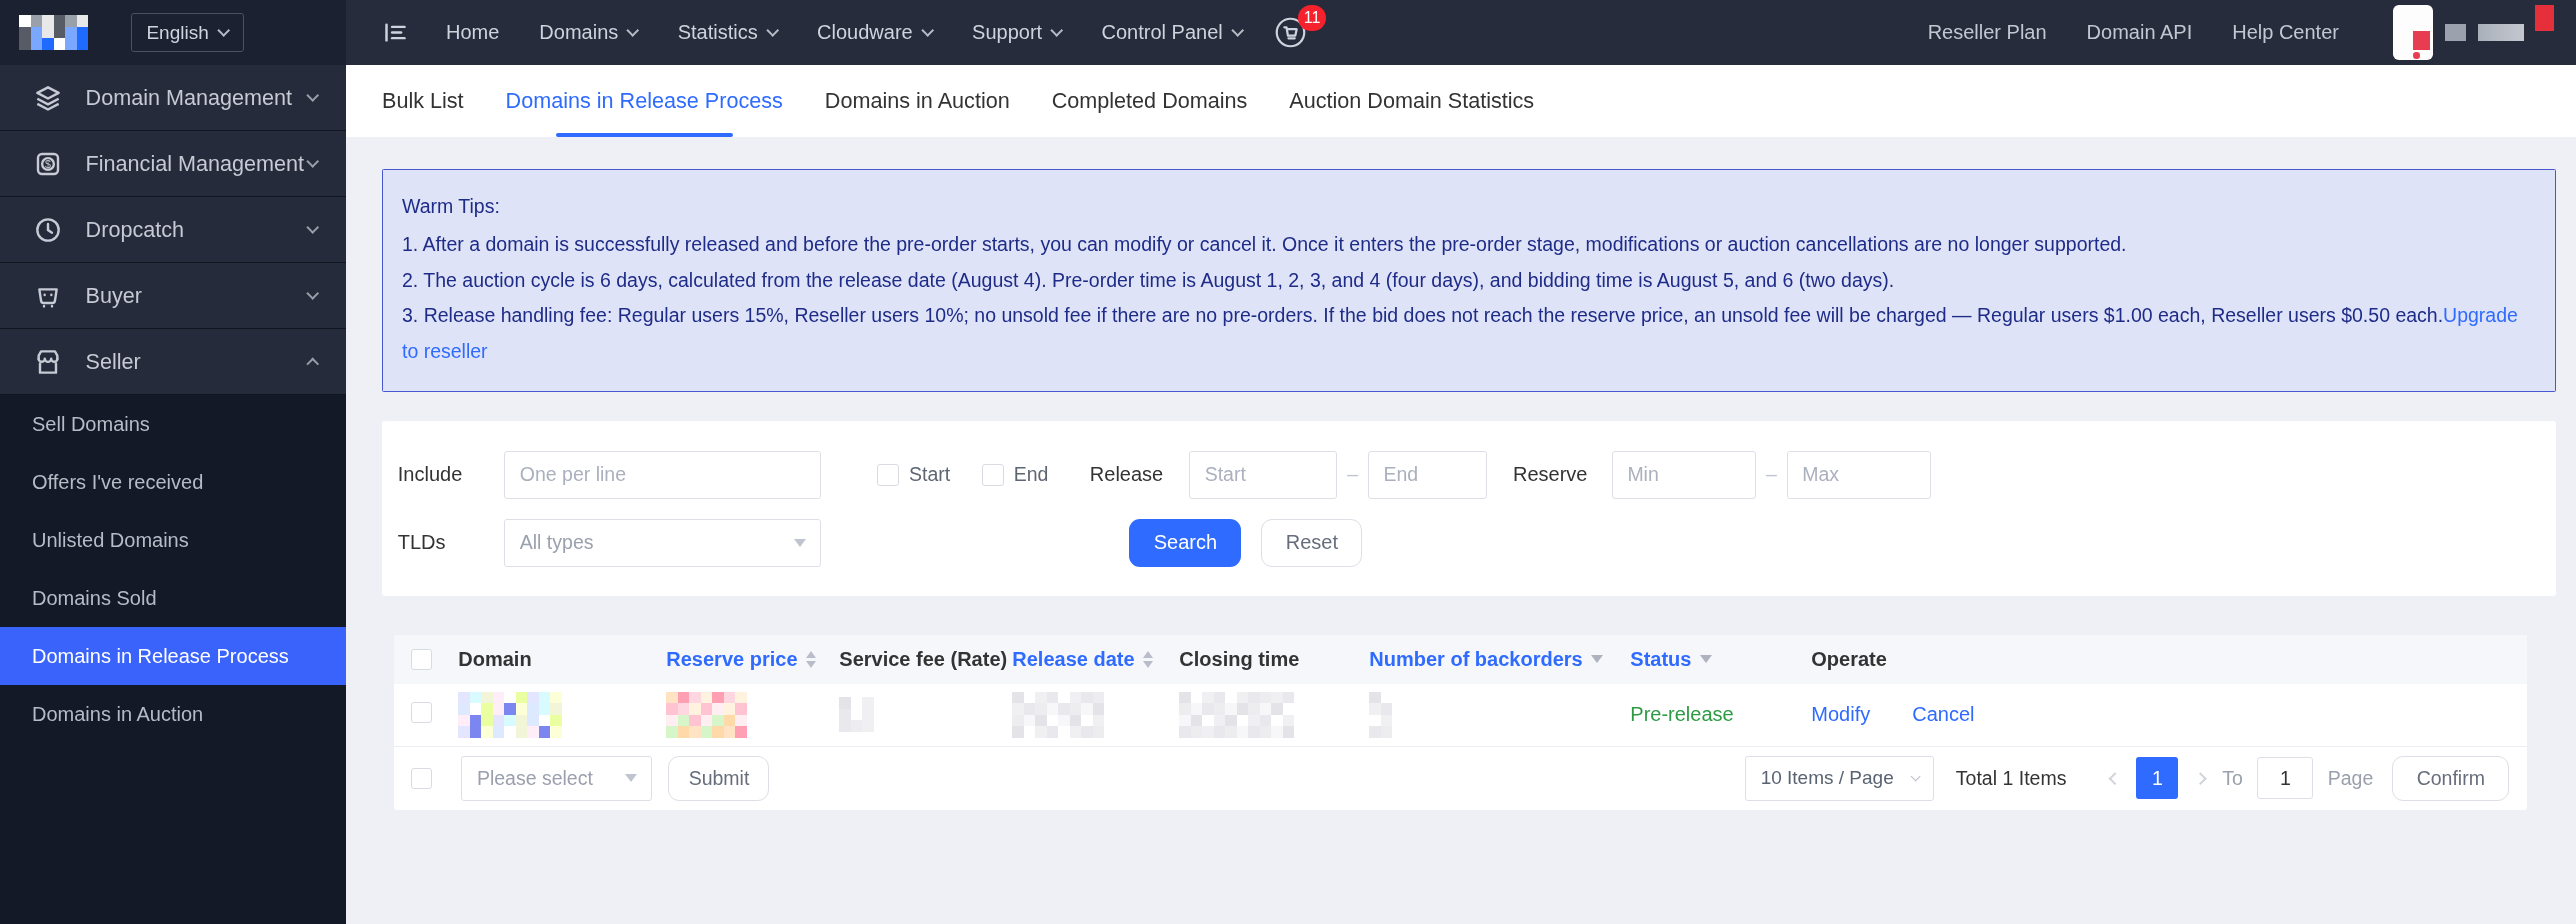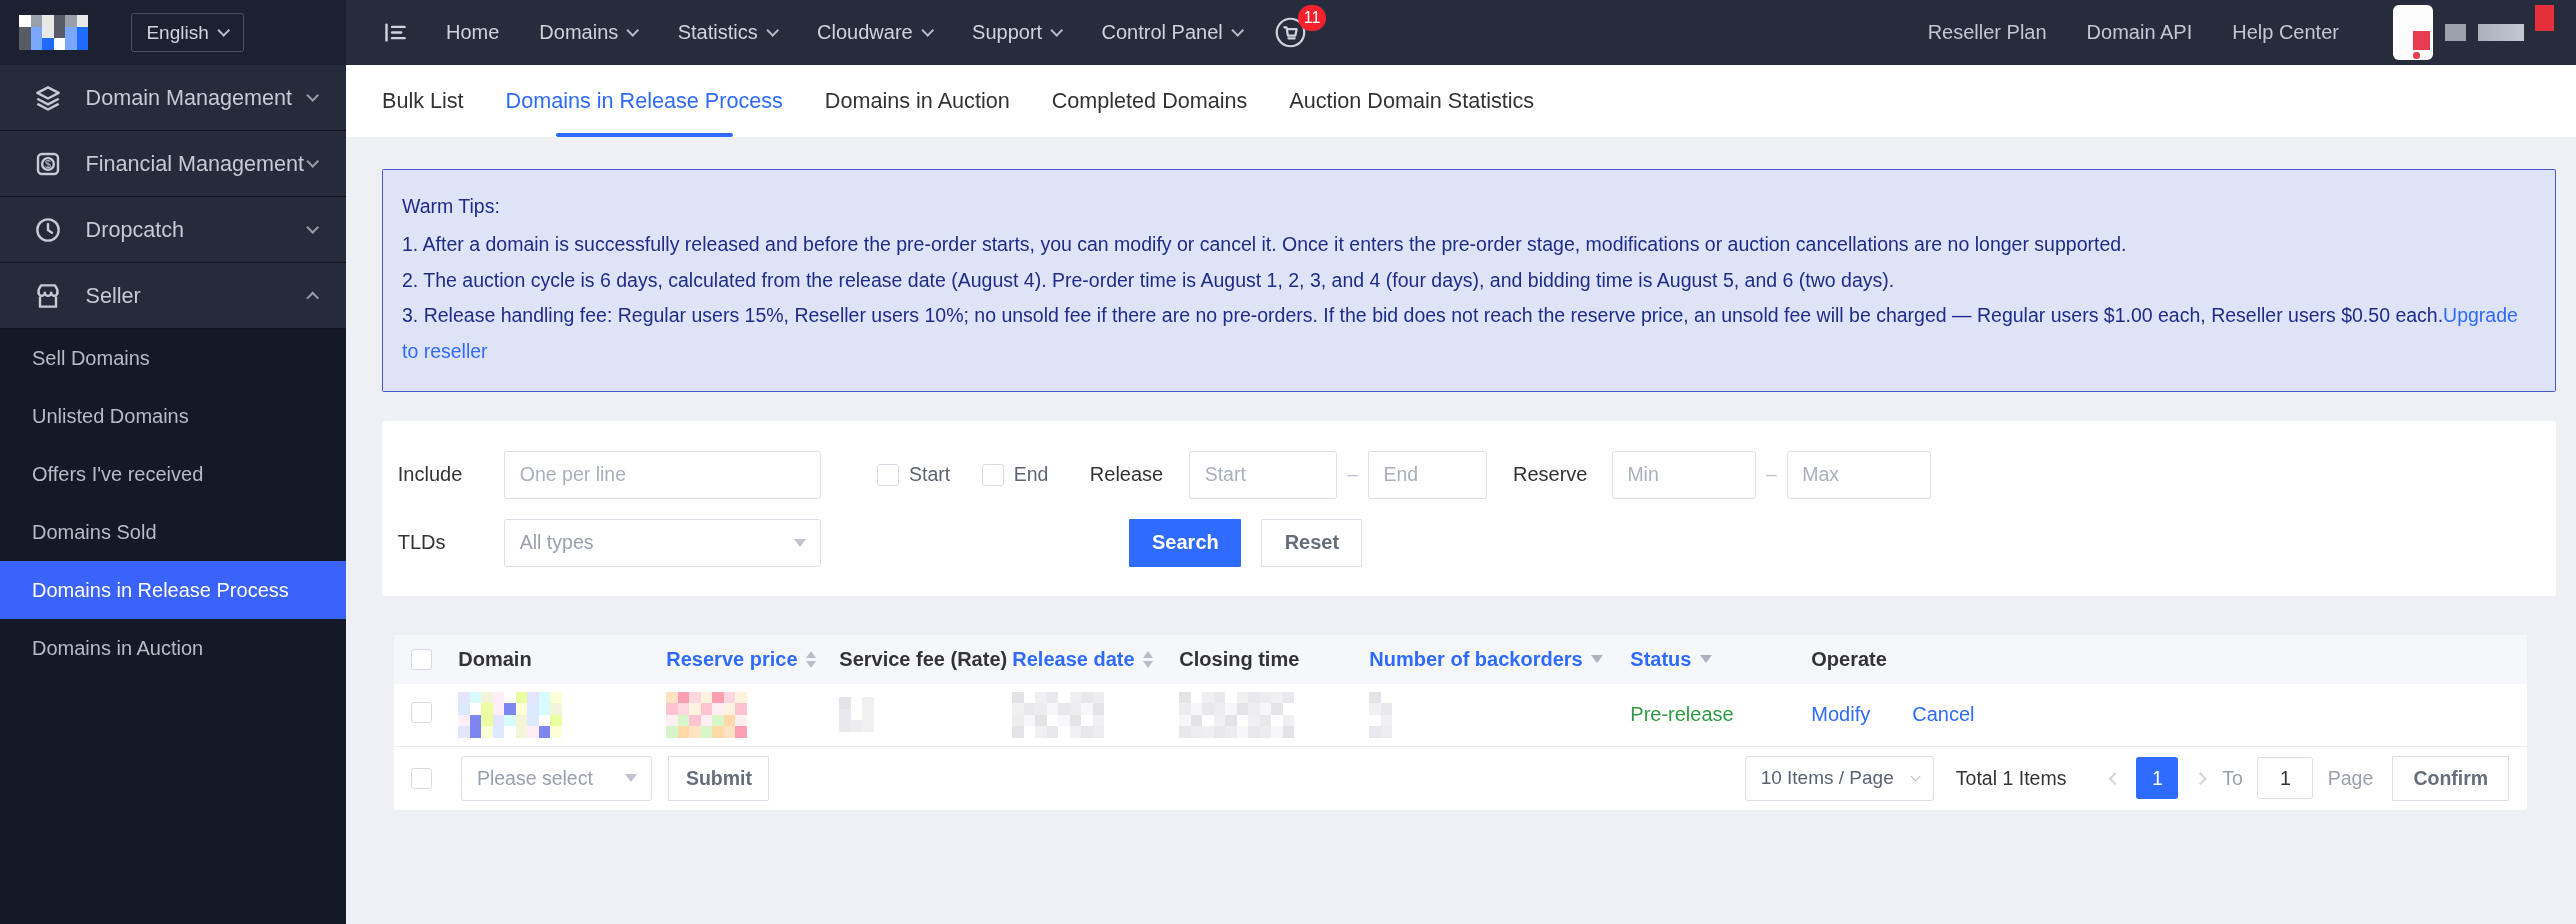--- a/index.html
+++ b/index.html
@@ -90,22 +90,22 @@
   .cb { width:21.6px; height:21.6px; border:1.4px solid #d8dbe2; border-radius:2.9px;
     background:#fff; display:inline-block; cursor:pointer; flex:0 0 21.6px; }
   .cb-label { font-size:19.5px; color:#5e6673; margin-left:10px; }
   .dash { color:#c0c4cf; font-size:19.5px; margin:0 10px; }
   .selectbox { border:0.7px solid #dcdfe6; border-radius:2.9px; height:48px;
     display:flex; align-items:center; padding:0 14.4px; font-size:19.5px;
     color:#9aa0ad; cursor:pointer; justify-content:space-between; }
   .w-tlds { width:317px; }
   .tri { width:0; height:0; border-left:6.5px solid transparent;
     border-right:6.5px solid transparent; border-top:8px solid #c0c4cf; margin-left:8.6px; }
-  .btn { border-radius:1px; font-size:20px; display:flex; align-items:center;
-    justify-content:center; cursor:pointer;font-weight:bold; }
+  .btn { border-radius:11px; font-size:20px; display:flex; align-items:center;
+    justify-content:center; cursor:pointer; }
   .btn-primary { background:#2f6bfe; color:#fff; width:112px; height:48px; border:none; }
   .btn-plain { background:#fff; color:#666e7c; border:0.7px solid #dcdfe6; height:48px; }
 
   
   .table-card { background:#fff; border-radius:2.9px; margin:39px 29px 0 12.3px;
     width:2133px; }
   .tgrid { display:grid;
     grid-template-columns:64px 208px 173px 173px 167px 190px 261px 181px 1fr;
     align-items:center; }
   .thead { background:#f6f7fb; height:49px; font-size:20px; color:#333; font-weight:700; }
@@ -261,37 +261,46 @@
   <div class="side-item">
     <svg width="32" height="32" viewBox="0 0 24 24" fill="none" stroke="#c7cad4" stroke-width="1.8" stroke-linecap="round">
       <circle cx="12" cy="12" r="8"></circle>
         <path d="M12 7.5V12l3 2"></path>
     </svg>
     <span class="side-label">Dropcatch</span>
     <i class="chev down"></i>
   </div>
   <div class="side-item">
     <svg width="32" height="32" viewBox="0 0 24 24" fill="none" stroke="#c7cad4" stroke-width="1.8" stroke-linecap="round" stroke-linejoin="round">
+      <path d="M5.5 7h13l-1.3 8.6a2 2 0 0 1-2 1.7H8.8a2 2 0 0 1-2-1.7Z"></path>
+      <path d="M9.5 11v.2M14.5 11v.2"></path>
+        <path d="M9 19.5v.3M15 19.5v.3"></path>
+    </svg>
+    <span class="side-label">Buyer</span>
+    <i class="chev down"></i>
+  </div>
+  <div class="side-item">
+    <svg width="32" height="32" viewBox="0 0 24 24" fill="none" stroke="#c7cad4" stroke-width="1.8" stroke-linecap="round" stroke-linejoin="round">
       <path d="M5 10V7.2L6.8 4h10.4L19 7.2V10"></path>
       <path d="M5 9.5a2.3 2.3 0 0 0 4.6 0 2.4 2.4 0 0 0 4.8 0 2.3 2.3 0 0 0 4.6 0"></path>
       <path d="M6 13v7h12v-7"></path>
     </svg>
     <span class="side-label">Seller</span>
     <i class="chev up"></i>
   </div>
 
   <div class="submenu">
     <div class="sub-item">
         <span>Sell Domains</span>
       </div>
     <div class="sub-item">
+        <span>Offers I've received</span>
+      </div>
+    <div class="sub-item">
         <span>Unlisted Domains</span>
-      </div>
-    <div class="sub-item">
-        <span>Offers I've received</span>
       </div>
     <div class="sub-item">
         <span>Domains Sold</span>
       </div>
     <div class="sub-item active">
         <span>Domains in Release Process</span>
       </div>
     <div class="sub-item">
         <span>Domains in Auction</span>
       </div>

